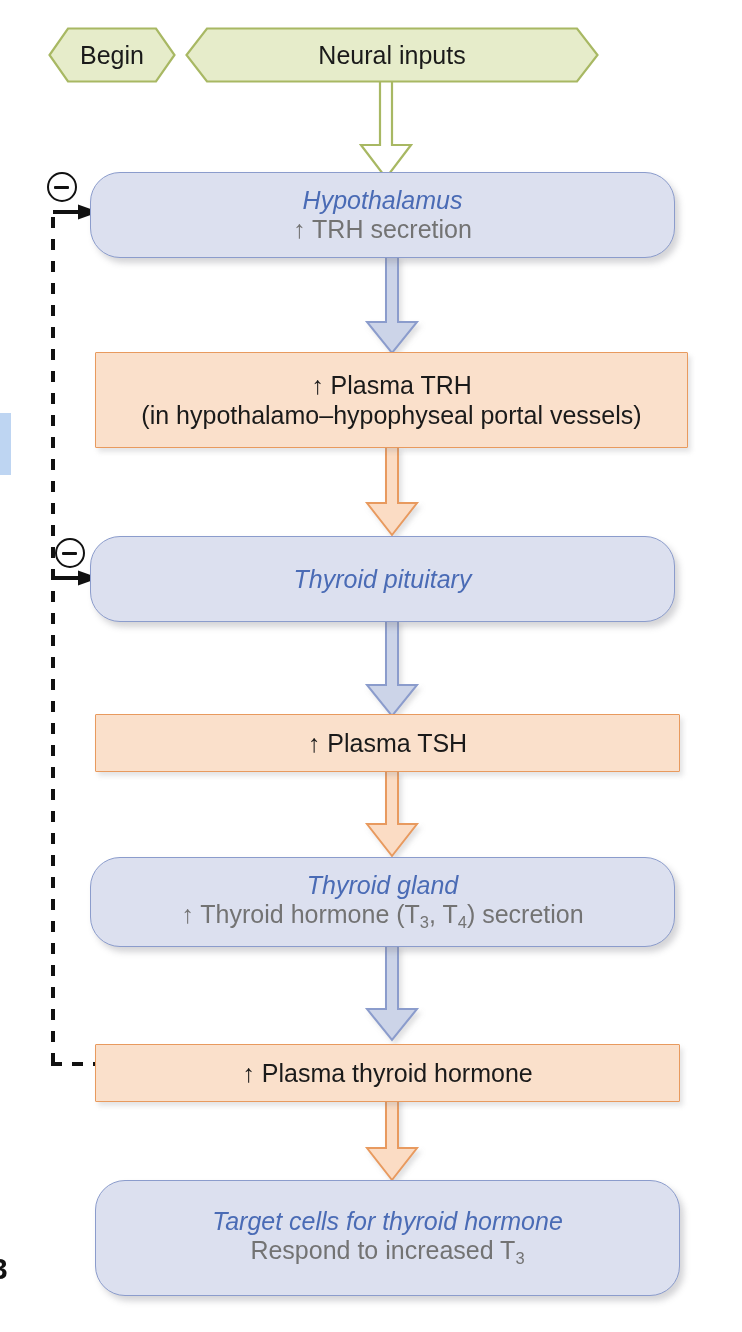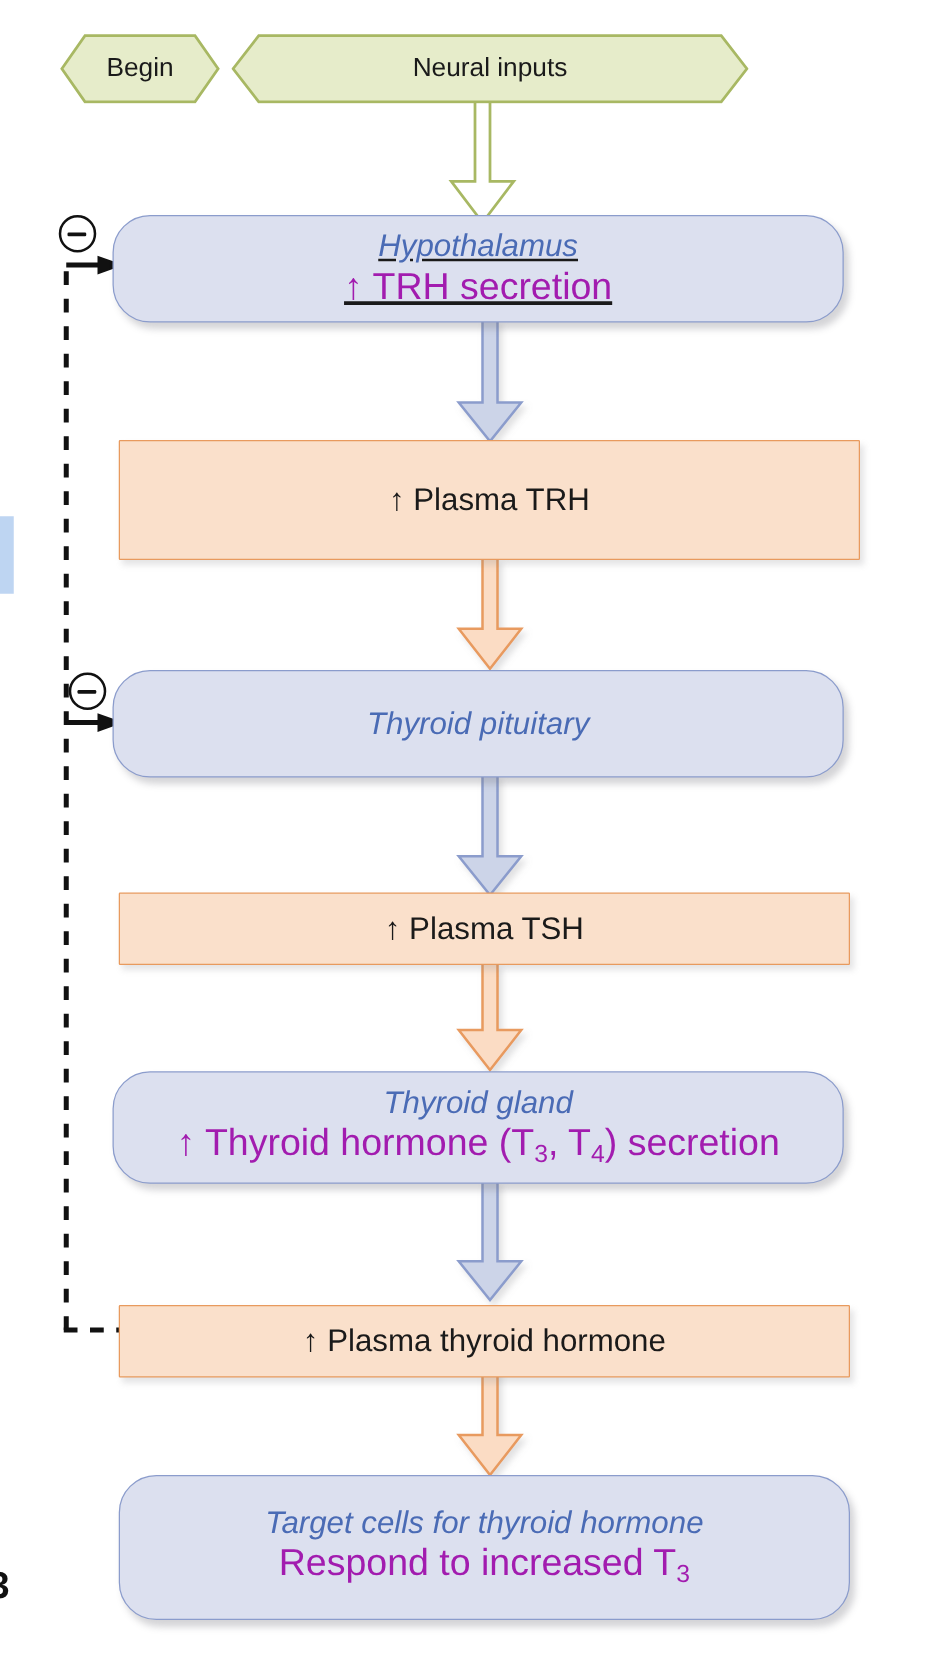--- a/index.html
+++ b/index.html
@@ -36,24 +36,24 @@
     box-shadow: 4px 5px 6px rgba(120,120,130,0.32);
   }
   .box-blue .title {
     color: #4a6bb5;
     font-style: italic;
     font-size: 25px;
     line-height: 1.16;
     white-space: nowrap;
   }
   .box-blue .line {
-    font-size: 30px;
+    font-size: 25px;
     line-height: 1.18;
     white-space: nowrap;
-    color: #a21caf;
+    color: #737373;
   }
 
   
   .box-orange {
     background: #fae0cb;
     border: 1.6px solid #e89a5e;
     border-radius: 1px;
     box-shadow: 3px 4px 5px rgba(130,130,135,0.22);
   }
   .box-orange .line {
@@ -65,21 +65,21 @@
 
   
   .hexwrap { position: absolute; }
   .hexwrap .hextext {
     position: absolute;
     left: 0; top: 0;
     width: 100%; height: 100%;
     display: flex;
     align-items: center;
     justify-content: center;
-    font-size: 21px;
+    font-size: 25px;
     color: #1a1a1a;
     white-space: nowrap;
   }
 
   
   .arrowlayer {
     position: absolute;
     left: 0; top: 0;
     width: 742px; height: 1332px;
     pointer-events: none;
@@ -196,27 +196,28 @@
     <div class="hextext">Begin</div>
   </div>
 
   <div class="hexwrap" style="left:185px; top:27px; width:414px; height:56px;">
     <svg width="414" height="56" viewBox="0 0 414 56">
       <polygon points="22,1.5 392,1.5 412.5,28 392,54.5 22,54.5 1.5,28" fill="#e6ecca" stroke="#a8b863" stroke-width="2.2"></polygon>
     </svg>
     <div class="hextext">Neural inputs</div>
   </div>
 
-  <div class="node box-blue" style="left:90px; top:172px; width:585px; height:86px;text-decoration:underline;">
+  <div class="node box-blue" style="left:90px; top:172px; width:585px; height:86px;">
     <div class="title">Hypothalamus</div>
     <div class="line">↑ TRH secretion</div>
   </div>
 
   <div class="node box-orange" style="left:95px; top:352px; width:593px; height:96px;">
     <div class="line">↑ Plasma TRH</div>
+    <div class="line">(in hypothalamo–hypophyseal portal vessels)</div>
   </div>
 
   <div class="node box-blue" style="left:90px; top:536px; width:585px; height:86px;">
     <div class="title">Thyroid pituitary</div>
   </div>
 
   <div class="node box-orange" style="left:95px; top:714px; width:585px; height:58px;">
     <div class="line">↑ Plasma TSH</div>
   </div>
 

